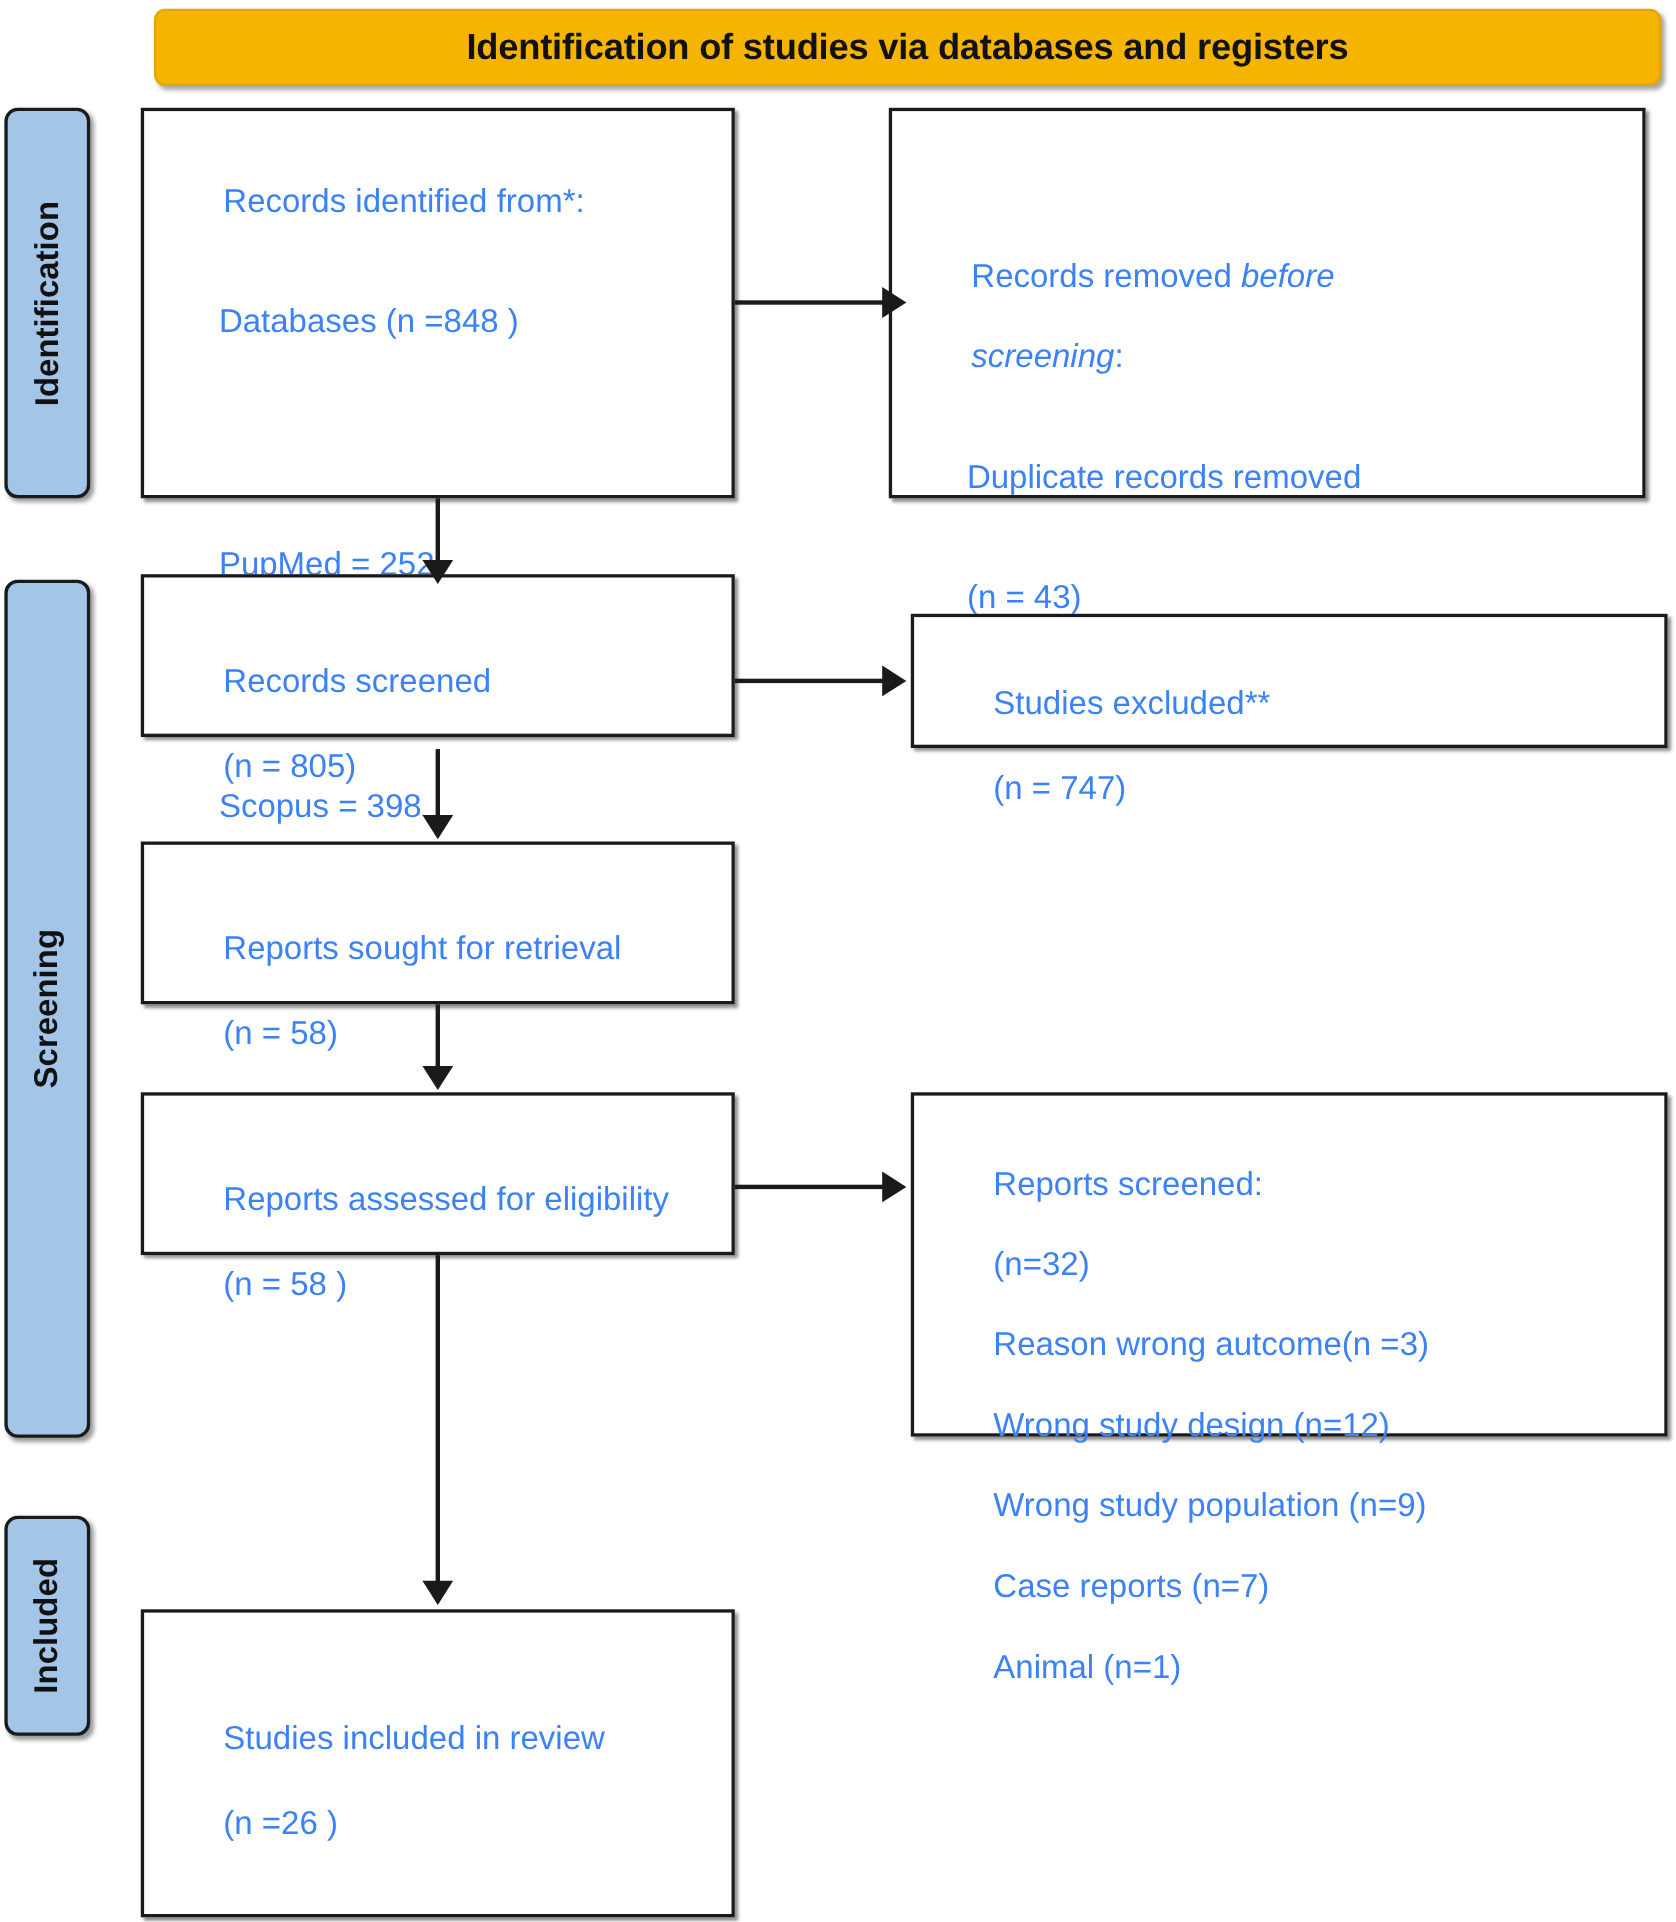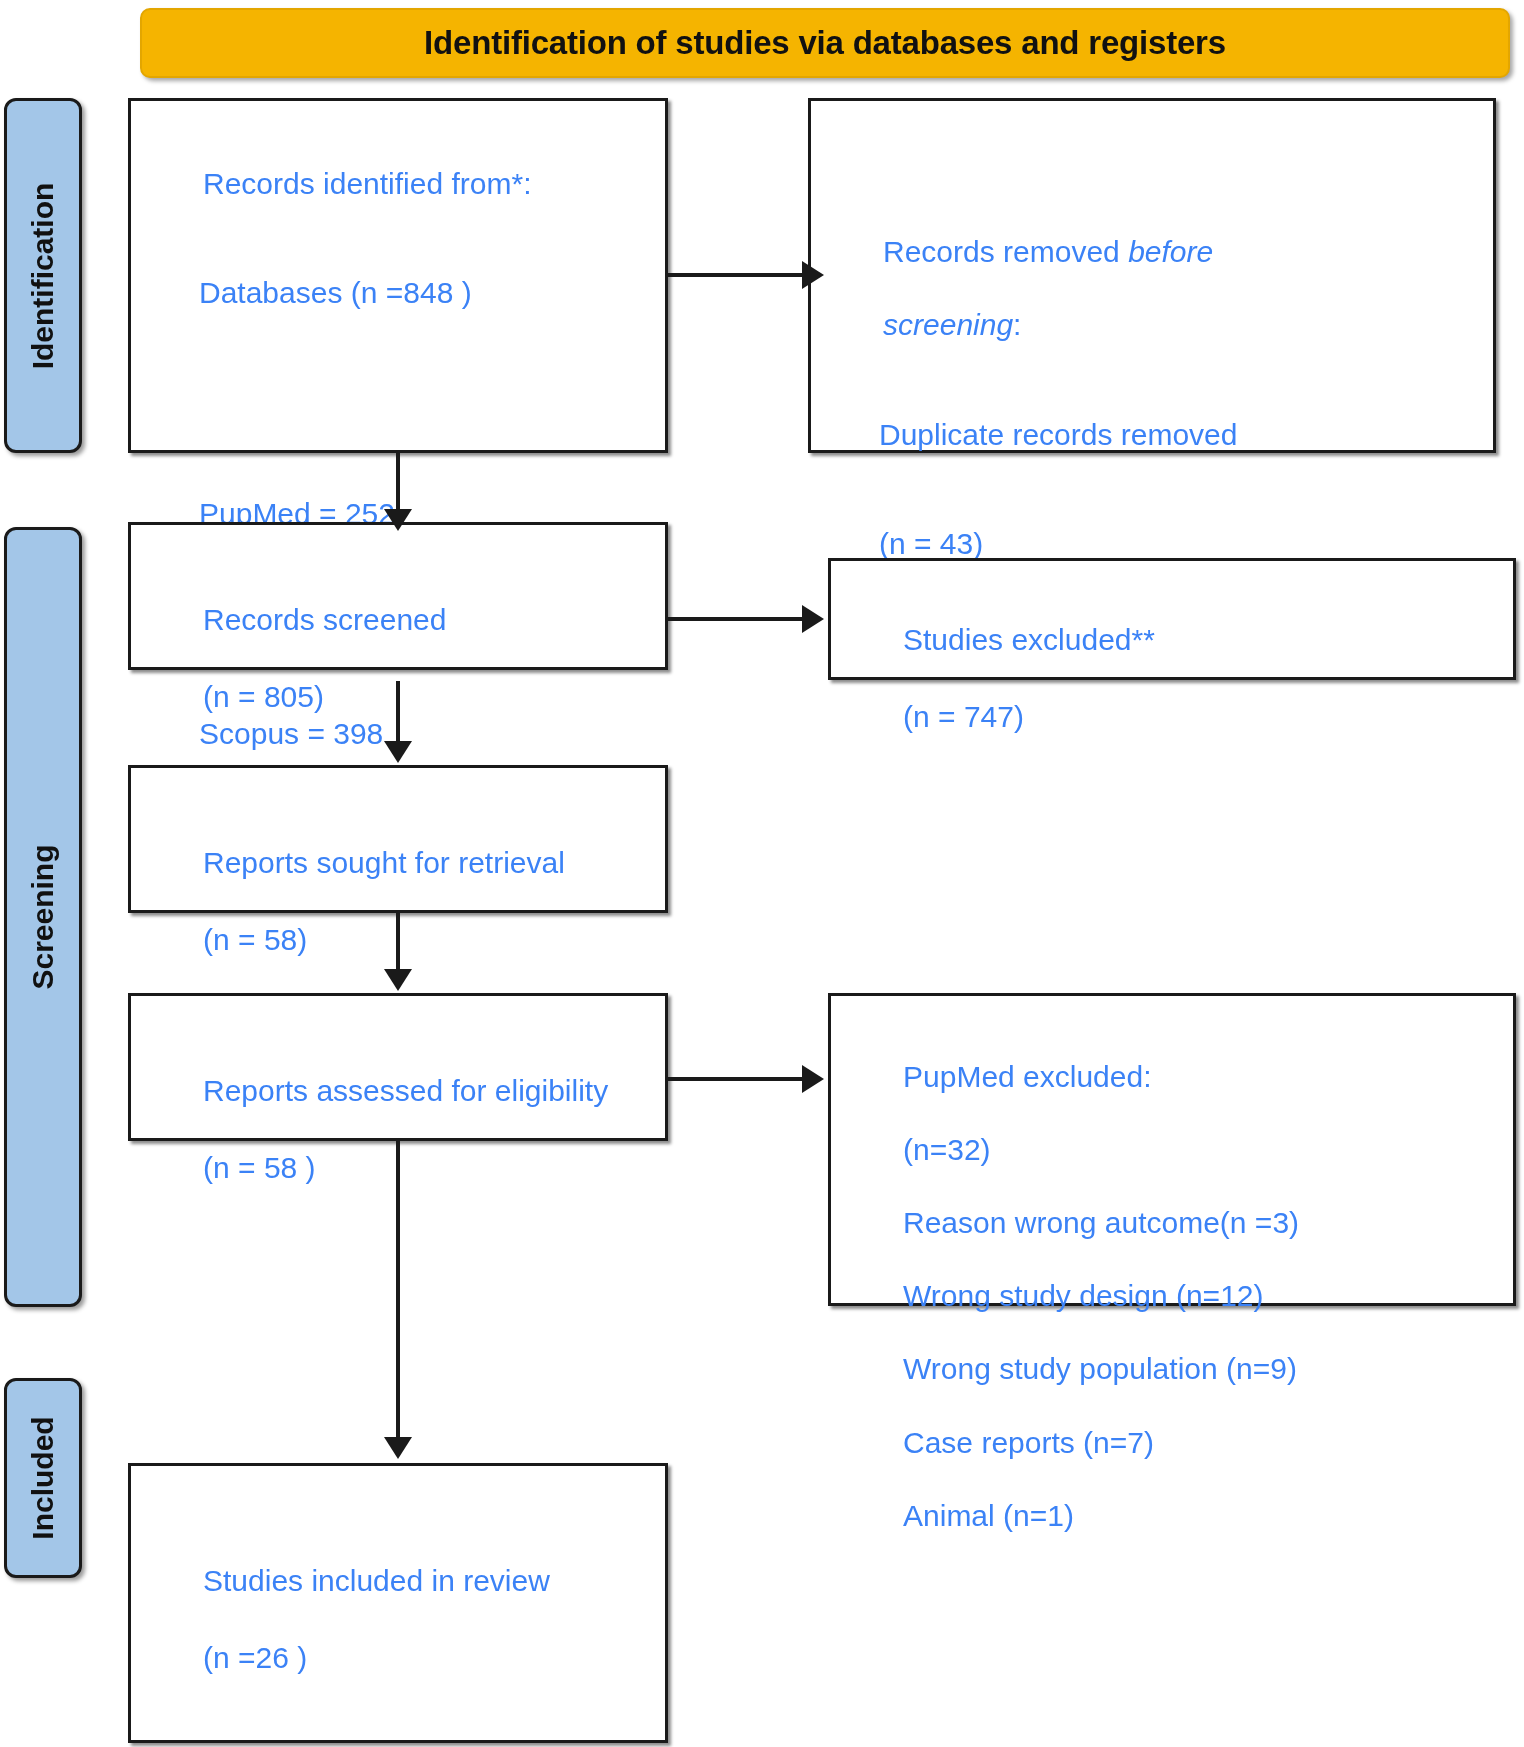--- a/index.html
+++ b/index.html
@@ -210,21 +210,21 @@
 
   <div class="box" id="box-assessed">
     <div class="box-text">
       <span>Reports assessed for eligibility</span><br>
       <span>(n = 58 )</span>
     </div>
   </div>
 
   <div class="box" id="box-reports-excl">
     <div class="box-text tight">
-      <span>PupMed excluded:</span><br>
+      <span>Reports screened:</span><br>
       <span>(n=32)</span><br>
       <span>Reason wrong autcome(n =3)</span><br>
       <span>Wrong study design (n=12)</span><br>
       <span>Wrong study population (n=9)</span><br>
       <span>Case reports (n=7)</span><br>
       <span>Animal (n=1)</span>
     </div>
   </div>
 
   <div class="box" id="box-included">

